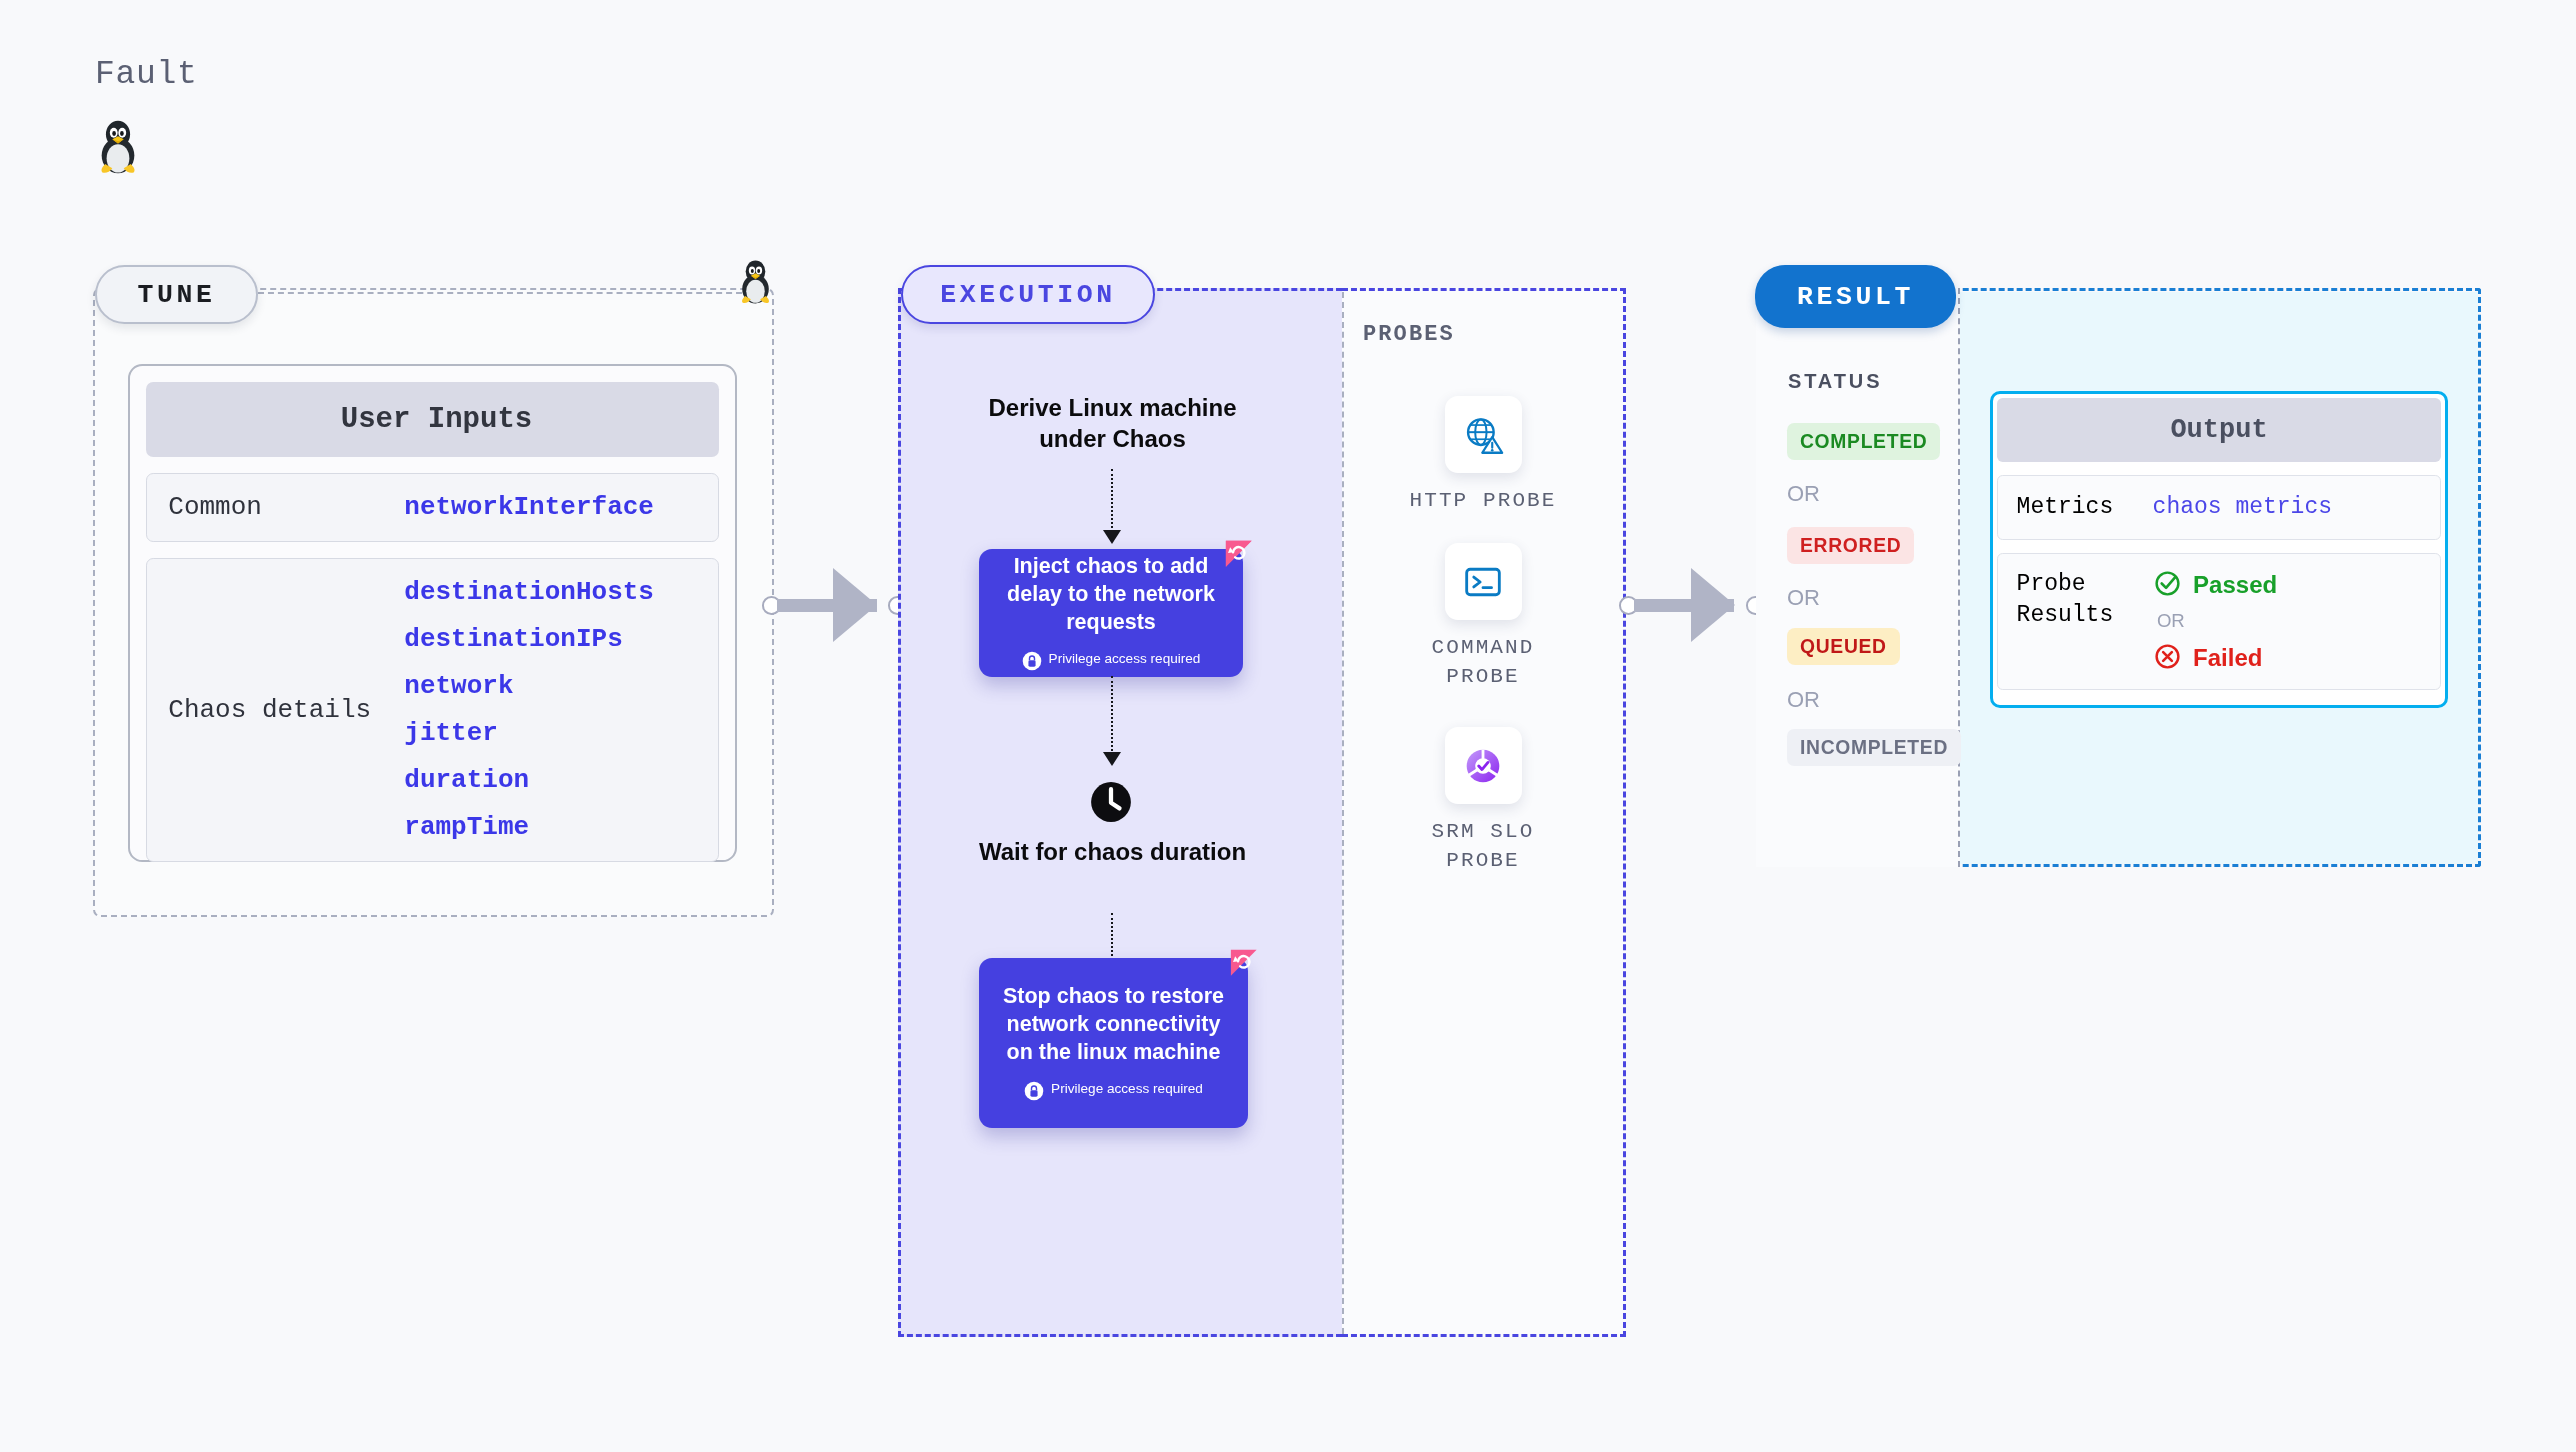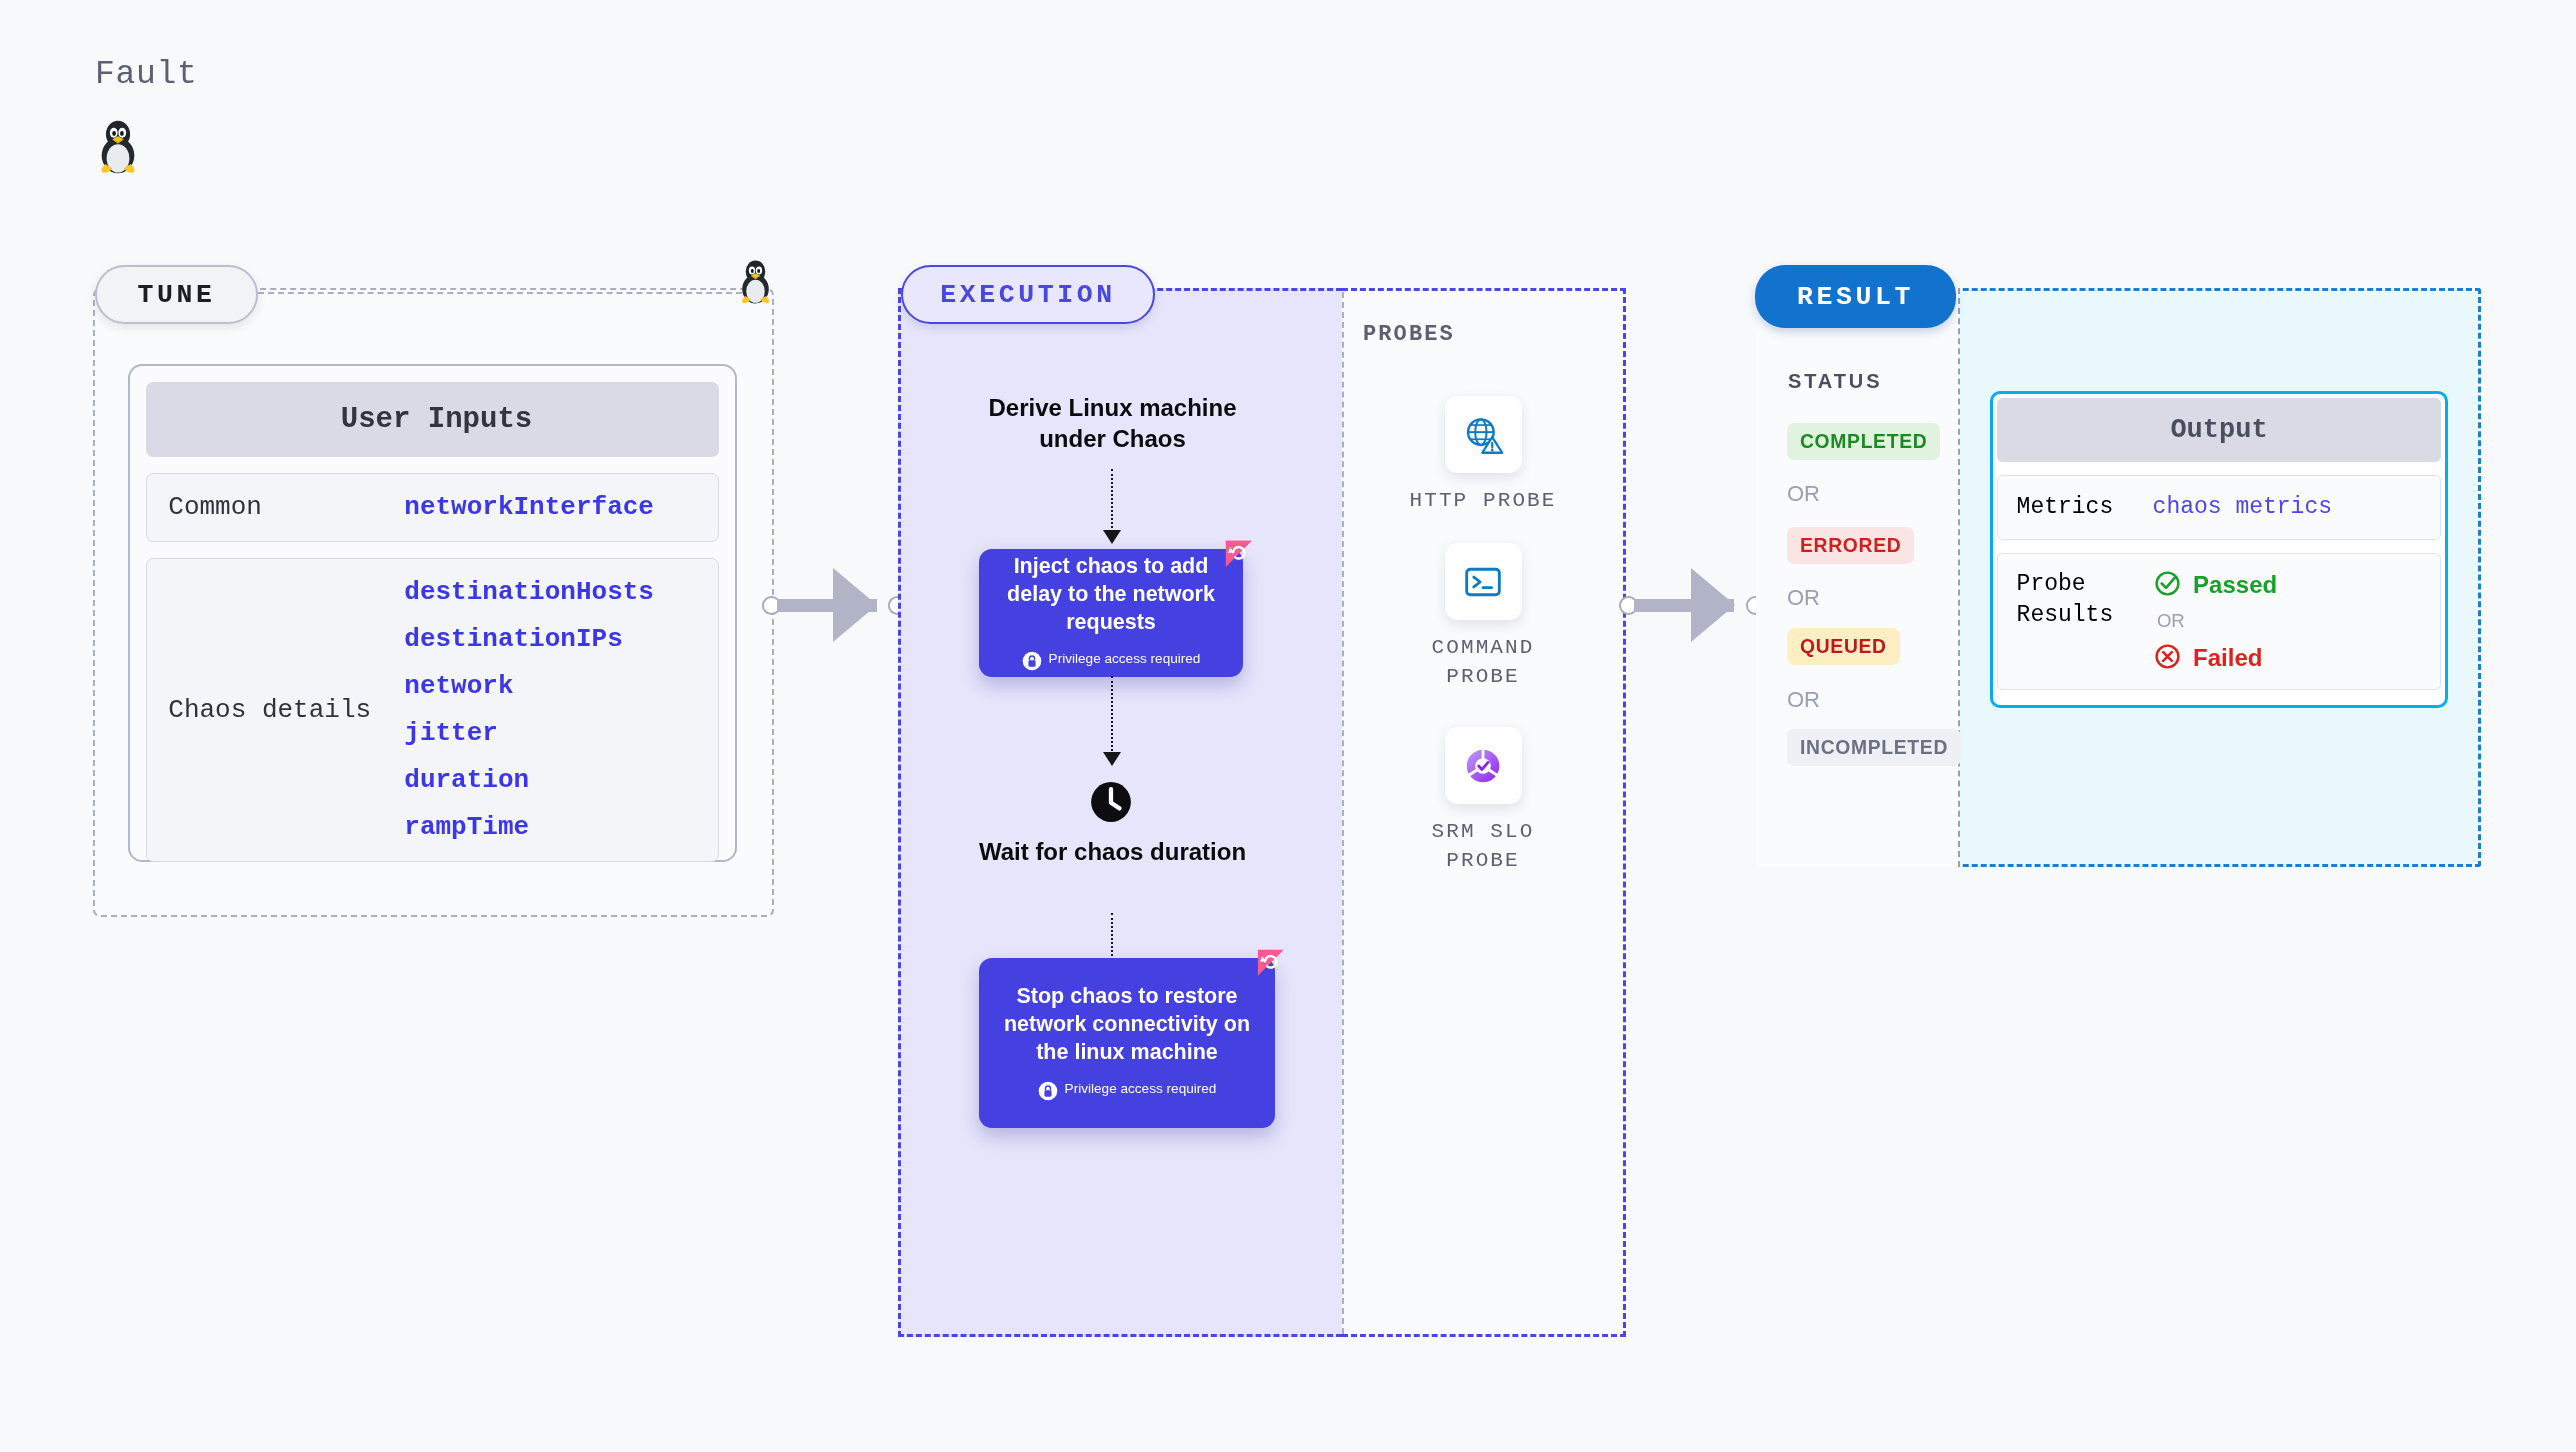--- a/index.html
+++ b/index.html
@@ -299,21 +299,21 @@
   <svg width="54" height="54" viewBox="0 0 76 76">
     <circle cx="38" cy="38" r="28" fill="#0d0d10"></circle>
     <path d="M38 20 V39 L50 47" fill="none" stroke="#ffffff" stroke-width="6" stroke-linecap="round" stroke-linejoin="round"></path>
   </svg>
 </div>
 <div class="step-title abs" style="left:962px; top:837px;">Wait for chaos duration</div>
 
 <div class="dotted-v" style="left:1111px; top:913px; height:59px;"></div>
 <div class="arrow-down" style="left:1103px; top:969px;"></div>
 
-<div class="chaos-card" style="left:979px; top:958px; width:296px; height:170px;">
+<div class="chaos-card" style="left:979px; top:958px; width:269px; height:170px;">
   <div class="chaos-card-text">Stop chaos to restore network connectivity on the linux machine</div>
   <div class="priv-row">
     <span>
       <svg width="20" height="20" viewBox="0 0 28 28">
         <circle cx="14" cy="14" r="13" fill="#ffffff"></circle>
         <rect x="9" y="13" width="10" height="9" rx="2" fill="#4540e0"></rect>
         <path d="M10.5 13 v-2.5 a3.5 3.5 0 0 1 7 0 V13" fill="none" stroke="#4540e0" stroke-width="2"></path>
       </svg>
     </span>
     <span class="priv-text">Privilege access required</span>

